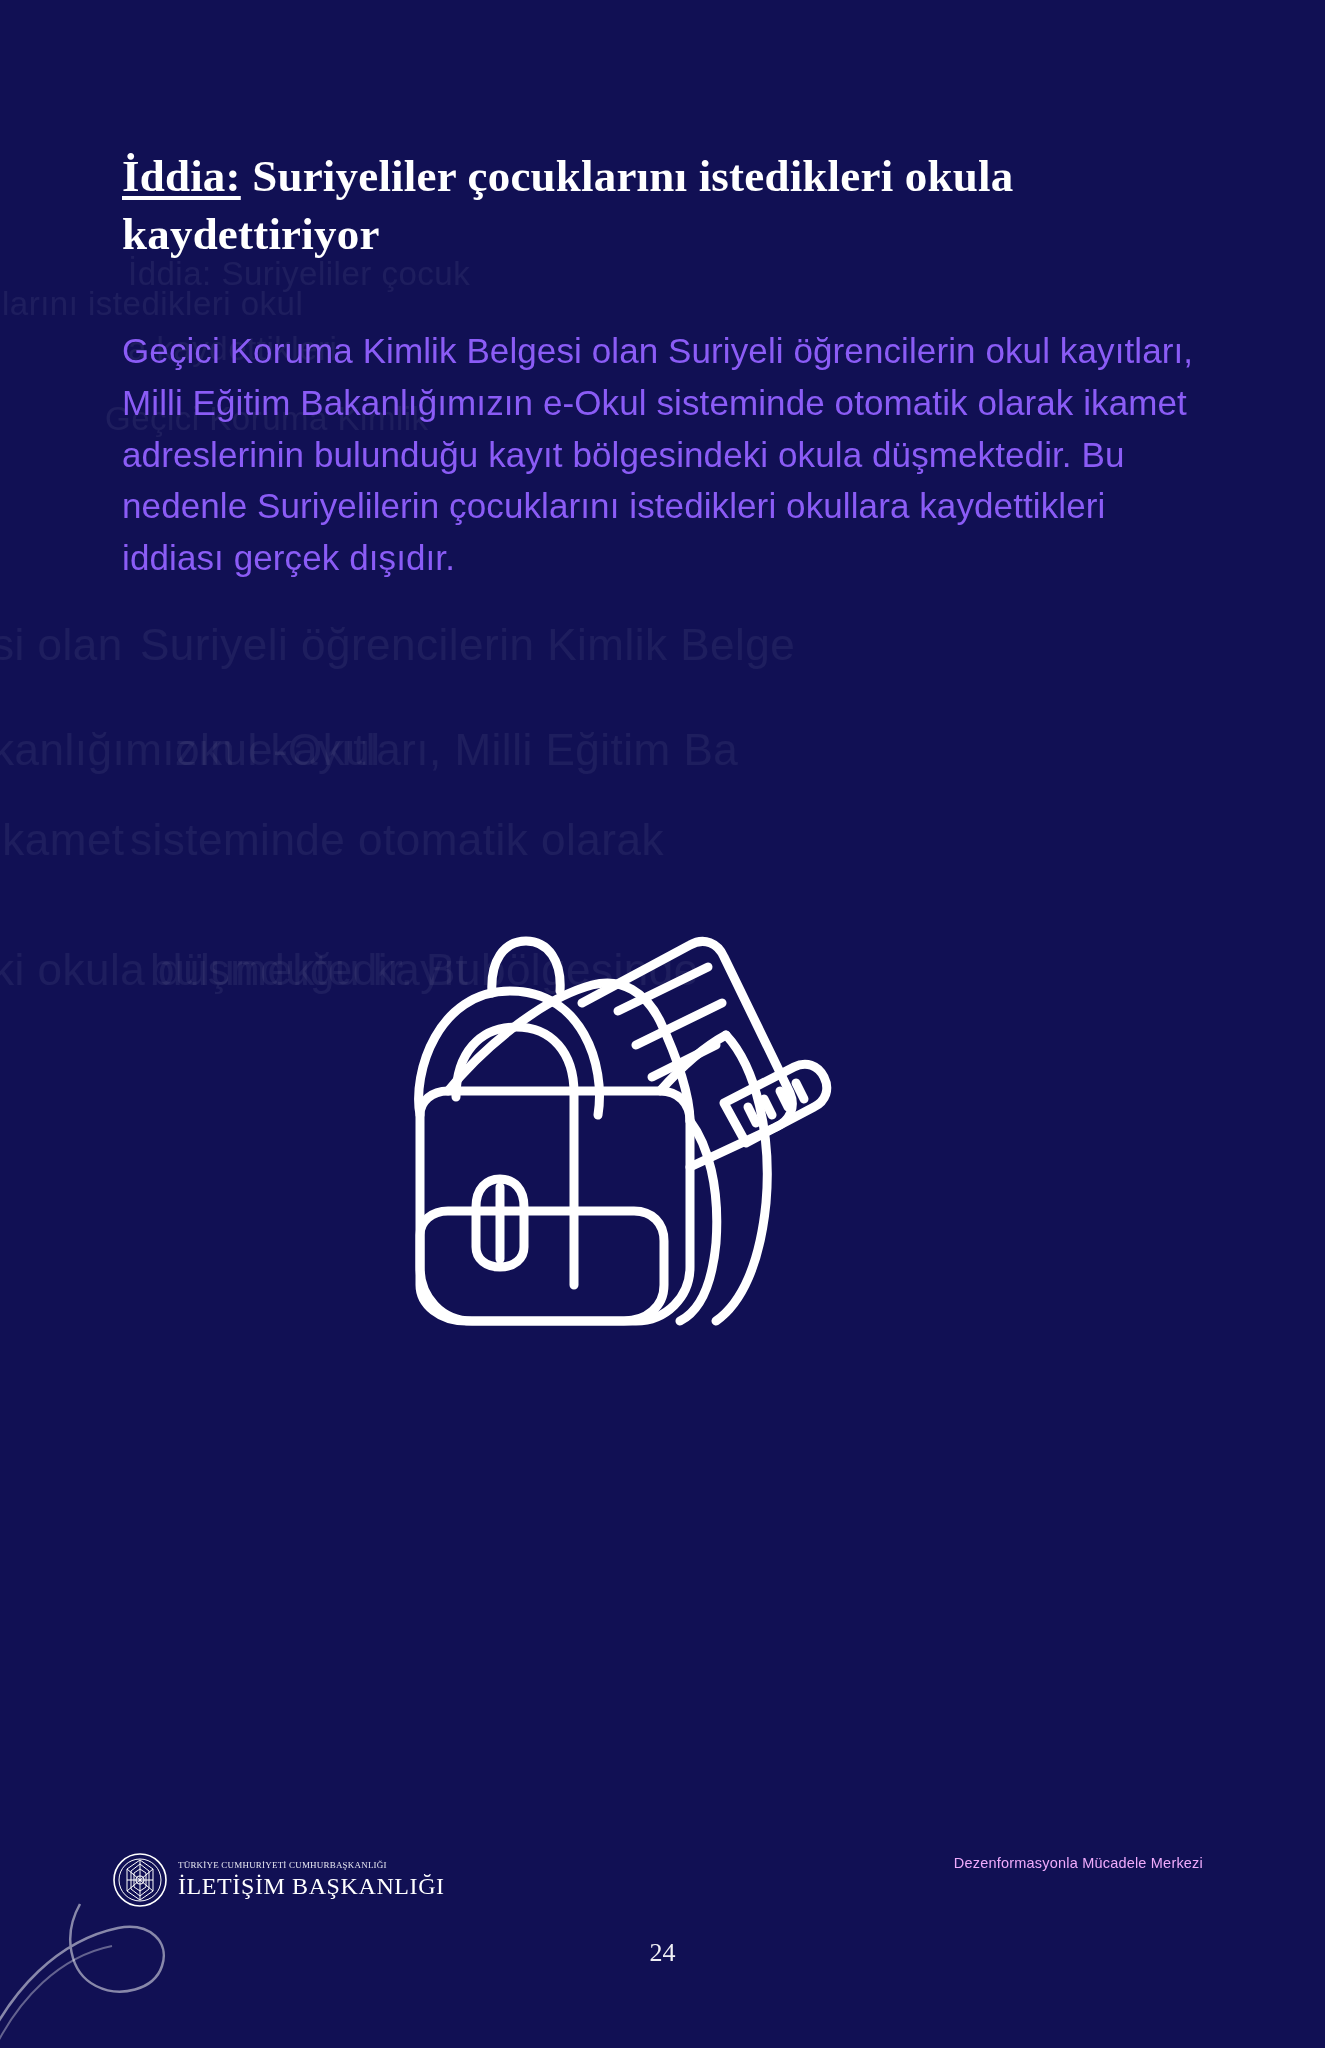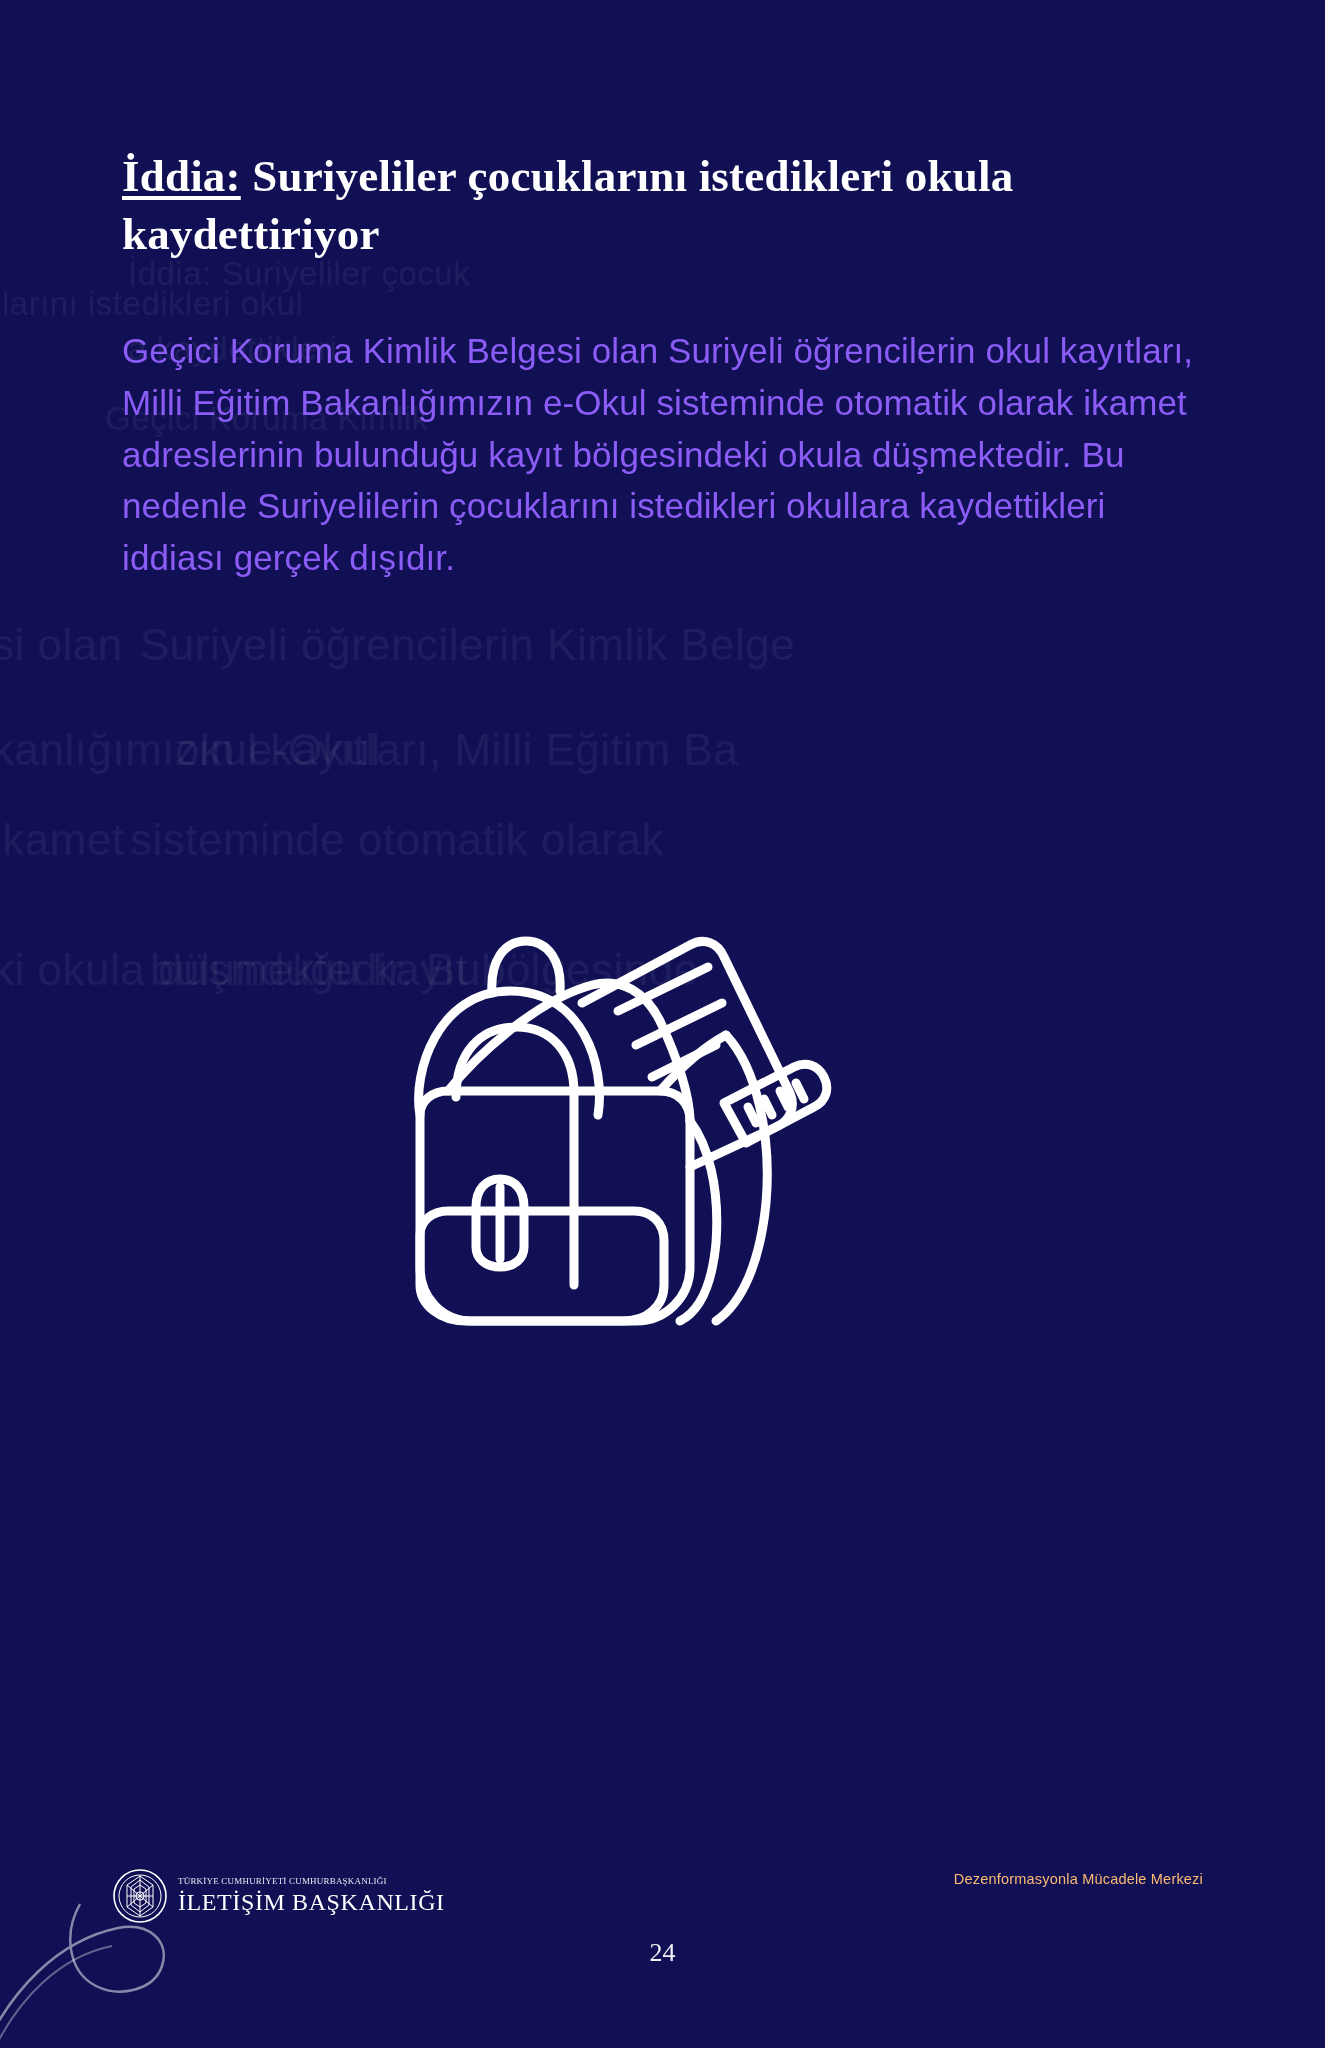--- a/index.html
+++ b/index.html
@@ -106,21 +106,20 @@
   }
 
   
   .footer {
     position: absolute;
     left: 0;
     top: 1840px;
     width: 1325px;
     height: 140px;
     z-index: 4;
-    margin-top: 16px;
   }
 
   .emblem-block {
     position: absolute;
     left: 112px;
     top: 12px;
     display: flex;
     align-items: center;
     gap: 10px;
   }
@@ -162,21 +161,21 @@
     font-family: "Liberation Sans", sans-serif;
     font-weight: bold;
     font-size: 52px;
     letter-spacing: 1px;
     color: #ffffff;
     line-height: 1;
   }
   .dmm-sub {
     font-family: "Liberation Sans", sans-serif;
     font-size: 14.5px;
-    color: #fdba74;
+    color: #f0abfc;
     margin-top: 5px;
     letter-spacing: 0.2px;
   }
 
   .page-number {
     position: absolute;
     left: 0;
     top: 1938px;
     width: 1325px;
     text-align: center;

